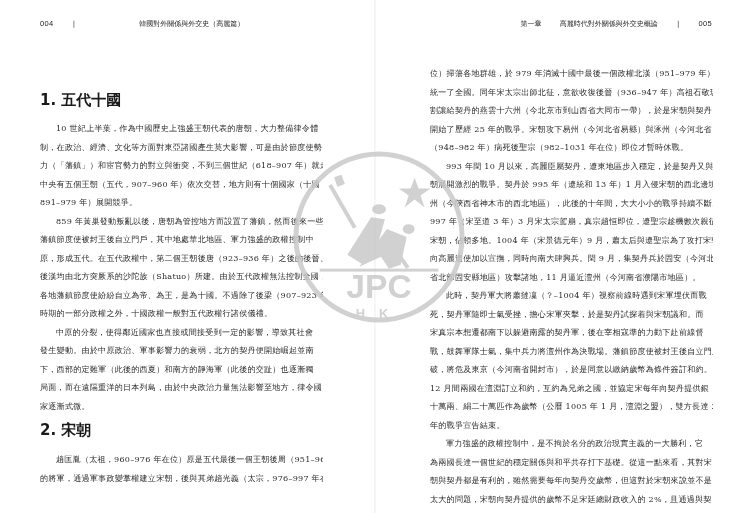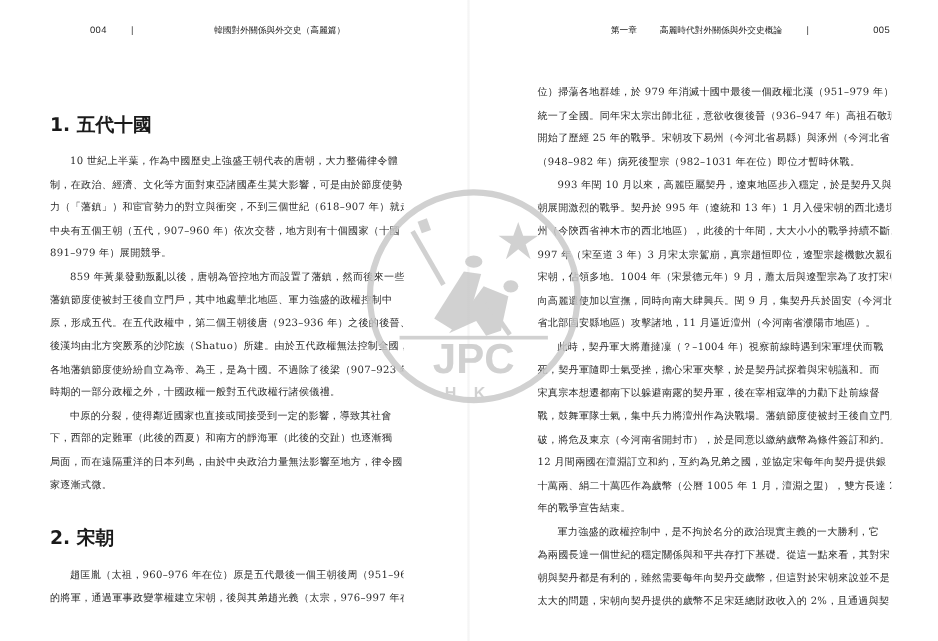--- a/index.html
+++ b/index.html
@@ -4,21 +4,21 @@
 <style>
   html, body { margin:0; padding:0; }
   body { width:750px; height:513px; background:#ffffff; position:relative; overflow:hidden;
          font-family:"DejaVu Serif","Liberation Serif",serif; color:#2a2a2a; }
   .page { position:absolute; top:0; height:513px; width:375px; }
   .page.left { left:0; }
   .page.right { left:375px; }
   .running-head { position:absolute; top:19px; font-size:7px; color:#222; white-space:nowrap; }
   .left .running-head { left:40px; }
   .right .running-head { right:38px; }
-  .running-head .pno { font-family:"Liberation Sans",sans-serif; font-size:7.5px; letter-spacing:0.3px;margin-left:32px; }
+  .running-head .pno { font-family:"Liberation Sans",sans-serif; font-size:7.5px; letter-spacing:0.3px; }
   .running-head .sep { display:inline-block; margin:0 17px; }
   .left .running-head .title { margin-left:6px;padding-left:39px; }
   .right .running-head .chap { margin-right:16px; }
   .body { position:absolute; left:40px; width:283px; font-size:8.05px; line-height:18.5px; letter-spacing:0.25px; }
   .right .body { left:55px; width:283px; }
   .line { white-space:nowrap; overflow:hidden; height:18.5px; }
   .indent { padding-left:16px; }
   .heading { font-family:"DejaVu Sans","Liberation Sans",sans-serif; font-weight:bold; font-size:15px; color:#1a1a1a; position:absolute; left:40px; }
   .watermark { position:absolute; left:290px; top:148px; width:178px; height:178px; pointer-events:none; opacity:0.85; }
   .gutter { position:absolute; left:374px; top:0; width:2px; height:513px; background:linear-gradient(to right,#f2f2f2,#fafafa); }
@@ -43,20 +43,21 @@
       <div class="line">力（「藩鎮」）和宦官勢力的對立與衝突，不到三個世紀（618–907 年）就走</div>
       <div class="line">中央有五個王朝（五代，907–960 年）依次交替，地方則有十個國家（十國，</div>
       <div class="line">891–979 年）展開競爭。</div>
       <div class="line indent">859 年黃巢發動叛亂以後，唐朝為管控地方而設置了藩鎮，然而後來一些</div>
       <div class="line">藩鎮節度使被封王後自立門戶，其中地處華北地區、軍力強盛的政權控制中</div>
       <div class="line">原，形成五代。在五代政權中，第二個王朝後唐（923–936 年）之後的後晉、</div>
       <div class="line">後漢均由北方突厥系的沙陀族（Shatuo）所建。由於五代政權無法控制全國，</div>
       <div class="line">各地藩鎮節度使紛紛自立為帝、為王，是為十國。不過除了後梁（907–923 年）</div>
       <div class="line">時期的一部分政權之外，十國政權一般對五代政權行諸侯儀禮。</div>
       <div class="line indent">中原的分裂，使得鄰近國家也直接或間接受到一定的影響，導致其社會</div>
+      <div class="line">發生變動。由於中原政治、軍事影響力的衰弱，北方的契丹便開始崛起並南</div>
       <div class="line">下，西部的定難軍（此後的西夏）和南方的靜海軍（此後的交趾）也逐漸獨</div>
       <div class="line">局面，而在遠隔重洋的日本列島，由於中央政治力量無法影響至地方，律令國</div>
       <div class="line">家逐漸式微。</div>
     </div>
 
   <div class="heading" style="top:421px;">2. 宋朝</div>
 
   <div class="body" style="top:451px;" id="left-sec1">
       <div class="line indent">趙匡胤（太祖，960–976 年在位）原是五代最後一個王朝後周（951–960 年）</div>
       <div class="line">的將軍，通過軍事政變掌權建立宋朝，後與其弟趙光義（太宗，976–997 年在</div>
@@ -67,20 +68,21 @@
   <div class="running-head">
     <span class="chap">第一章</span>
     <span class="title">高麗時代對外關係與外交史概論</span>
     <span class="sep">|</span>
     <span class="pno">005</span>
   </div>
 
   <div class="body" style="top:65px;" id="right-body">
       <div class="line">位）掃蕩各地群雄，於 979 年消滅十國中最後一個政權北漢（951–979 年），</div>
       <div class="line">統一了全國。同年宋太宗出師北征，意欲收復後晉（936–947 年）高祖石敬瑭</div>
+      <div class="line">割讓給契丹的燕雲十六州（今北京市到山西省大同市一帶），於是宋朝與契丹</div>
       <div class="line">開始了歷經 25 年的戰爭。宋朝攻下易州（今河北省易縣）與涿州（今河北省</div>
       <div class="line">（948–982 年）病死後聖宗（982–1031 年在位）即位才暫時休戰。</div>
       <div class="line indent">993 年閏 10 月以來，高麗臣屬契丹，遼東地區步入穩定，於是契丹又與宋</div>
       <div class="line">朝展開激烈的戰爭。契丹於 995 年（遼統和 13 年）1 月入侵宋朝的西北邊境麟</div>
       <div class="line">州（今陝西省神木市的西北地區），此後的十年間，大大小小的戰爭持續不斷。</div>
       <div class="line">997 年（宋至道 3 年）3 月宋太宗駕崩，真宗趙恒即位，遼聖宗趁機數次親征</div>
       <div class="line">宋朝，佔領多地。1004 年（宋景德元年）9 月，蕭太后與遼聖宗為了攻打宋朝，</div>
       <div class="line">向高麗遣使加以宣撫，同時向南大肆興兵。閏 9 月，集契丹兵於固安（今河北</div>
       <div class="line">省北部固安縣地區）攻擊諸地，11 月逼近澶州（今河南省濮陽市地區）。</div>
       <div class="line indent">此時，契丹軍大將蕭撻凜（？–1004 年）視察前線時遇到宋軍埋伏而戰</div>

